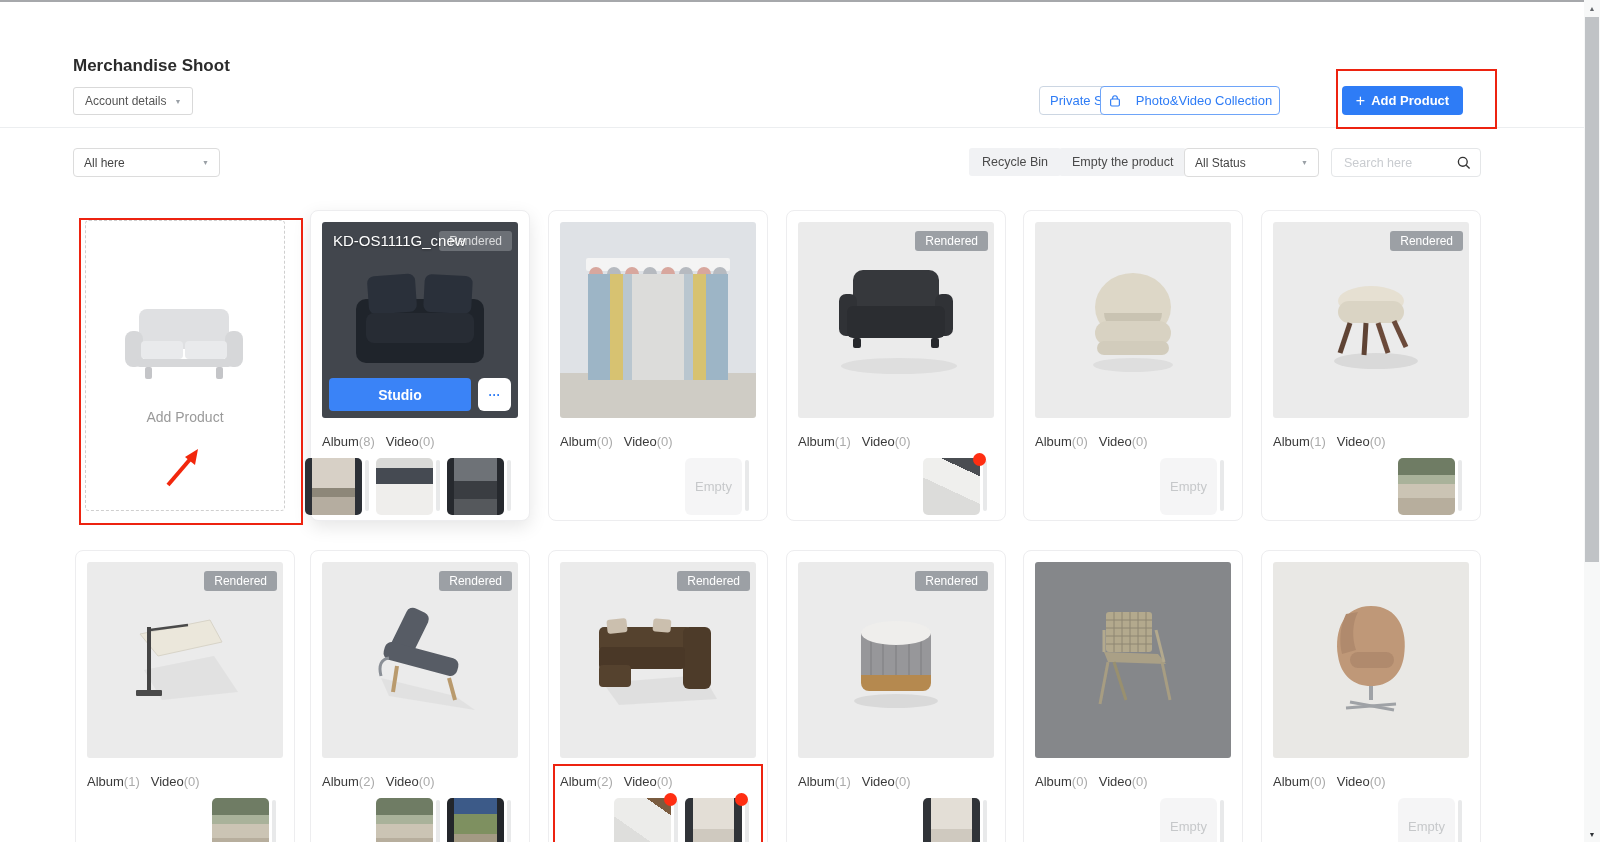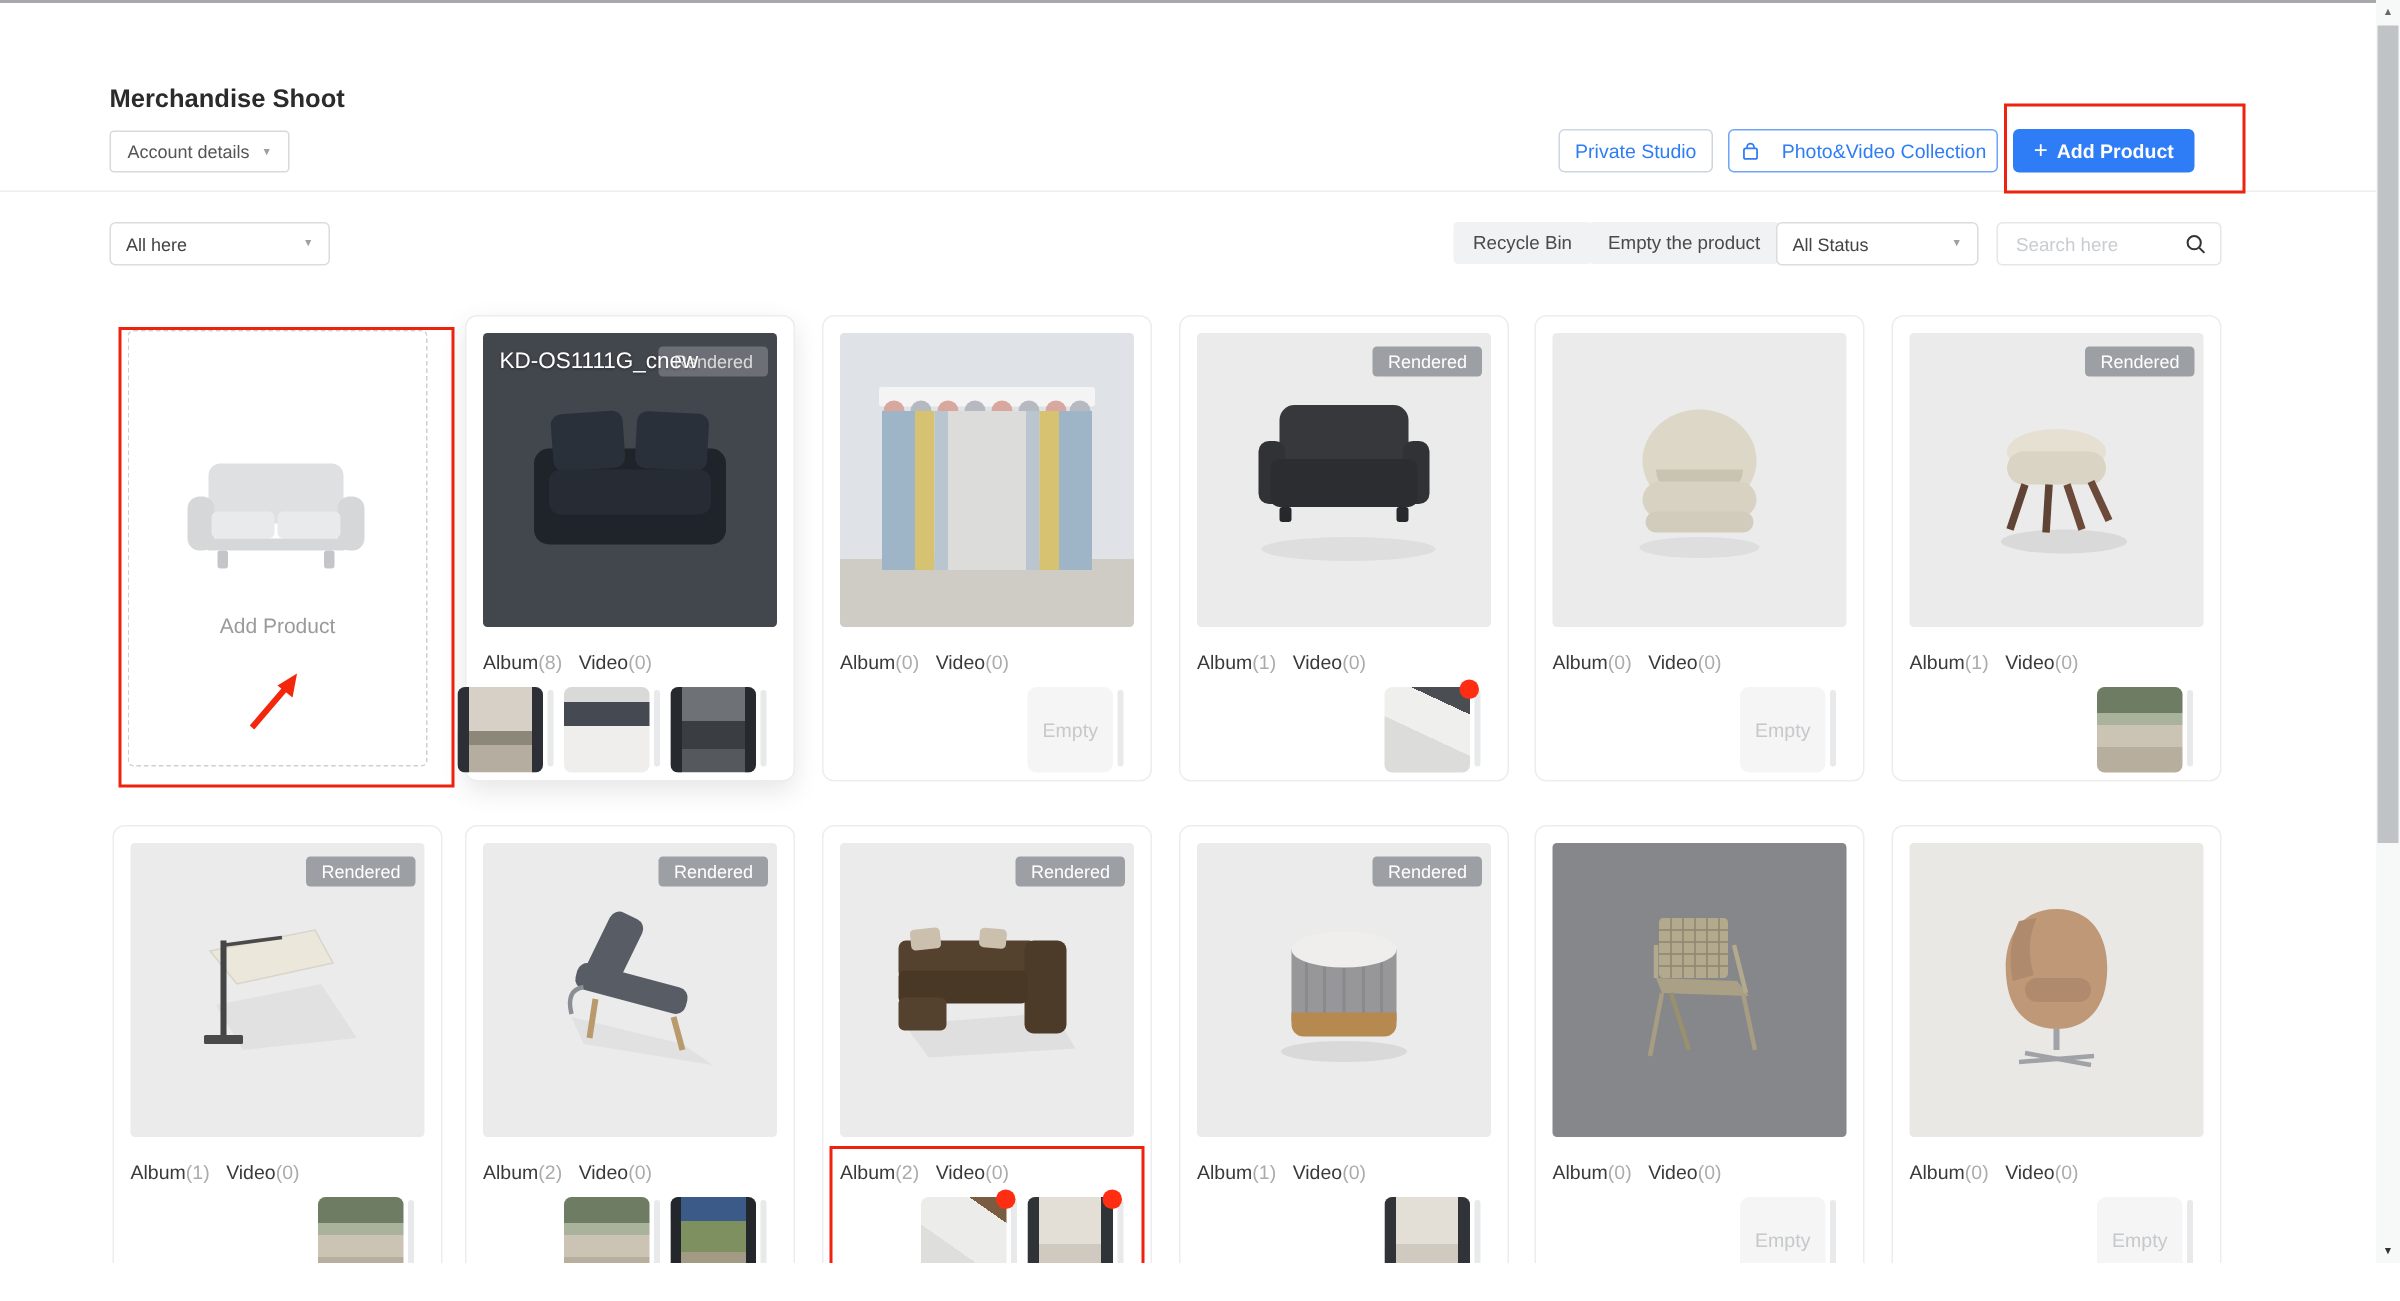--- a/index.html
+++ b/index.html
@@ -6,21 +6,21 @@
   .page{position:relative;width:1600px;height:842px;background:#fff;overflow:hidden;
         font-family:"Liberation Sans",sans-serif;color:#333;}
   .topline{position:absolute;top:0;left:0;right:0;height:2px;background:#a6a8ab;}
   .title{position:absolute;left:73px;top:56px;font-size:17px;font-weight:700;color:#2b2b2b;}
   .acct{position:absolute;left:73px;top:87px;height:26px;padding:0 11px;border:1px solid #d9d9d9;
         border-radius:3px;background:#fff;display:flex;align-items:center;gap:8px;font-size:12px;color:#555;cursor:pointer;}
   .caret{font-size:7px;color:#9aa0a6;}
   .hbtn{position:absolute;top:86px;height:29px;display:flex;align-items:center;justify-content:center;
         border-radius:4px;font-size:13px;box-sizing:border-box;cursor:pointer;background:#fff;}
   #btn-private{left:1039px;width:103px;border:1px solid #ccd6e2;color:#2e7cf6;}
-  #btn-collection{left:1152px;width:180px;border:1px solid #6ea4f8;color:#2e7cf6;gap:14px;}
+  #btn-collection{left:1100px;width:180px;border:1px solid #6ea4f8;color:#2e7cf6;gap:14px;}
   #btn-add{left:1342px;width:121px;background:#2e7cf6;color:#fff;gap:6px;font-weight:600;border:0;}
   .plus{font-size:16px;font-weight:400;line-height:1;}
   .ann{position:absolute;border:2px solid #ed2310;pointer-events:none;z-index:9;}
   #ann-addbtn{left:1336px;top:69px;width:157px;height:56px;}
   #ann-card{left:79px;top:218px;width:220px;height:303px;}
   #ann-album{left:553px;top:764px;width:206px;height:90px;}
   .divider{position:absolute;left:0;top:127px;width:1584px;height:1px;background:#eceef0;}
   .sel{position:absolute;top:148px;height:29px;border:1px solid #dcdcdc;border-radius:4px;background:#fff;
        display:flex;align-items:center;justify-content:space-between;padding:0 10px;font-size:12px;color:#444;
        box-sizing:border-box;cursor:pointer;}
@@ -166,20 +166,24 @@
   <div class="card r1 hovered" style="left:310px">
     <div class="imgbox img-dark">
       <div class="pname">KD-OS1111G_cnew</div>
       <span class="badge dim">Rendered</span>
       <svg width="160" height="130" viewBox="0 0 160 130">
         <rect x="16" y="44" width="128" height="64" rx="10" fill="#1f242b"></rect>
         <rect x="28" y="20" width="48" height="38" rx="7" fill="#2a303a" transform="rotate(-4 52 39)"></rect>
         <rect x="84" y="20" width="48" height="38" rx="7" fill="#2a303a" transform="rotate(3 108 39)"></rect>
         <rect x="26" y="58" width="108" height="30" rx="8" fill="#272c34"></rect>
       </svg>
+      <div class="actions">
+        <button class="studio">Studio</button>
+        <button class="morebtn">···</button>
+      </div>
     </div>
     <div class="albrow">
       <span class="lab">Album</span>
       <span class="cnt">(8)</span>
       <span class="lab vgap">Video</span>
       <span class="cnt">(0)</span>
     </div>
     <div class="throw">
       <div class="tg">
         <div class="thumb th-int1"></div>

